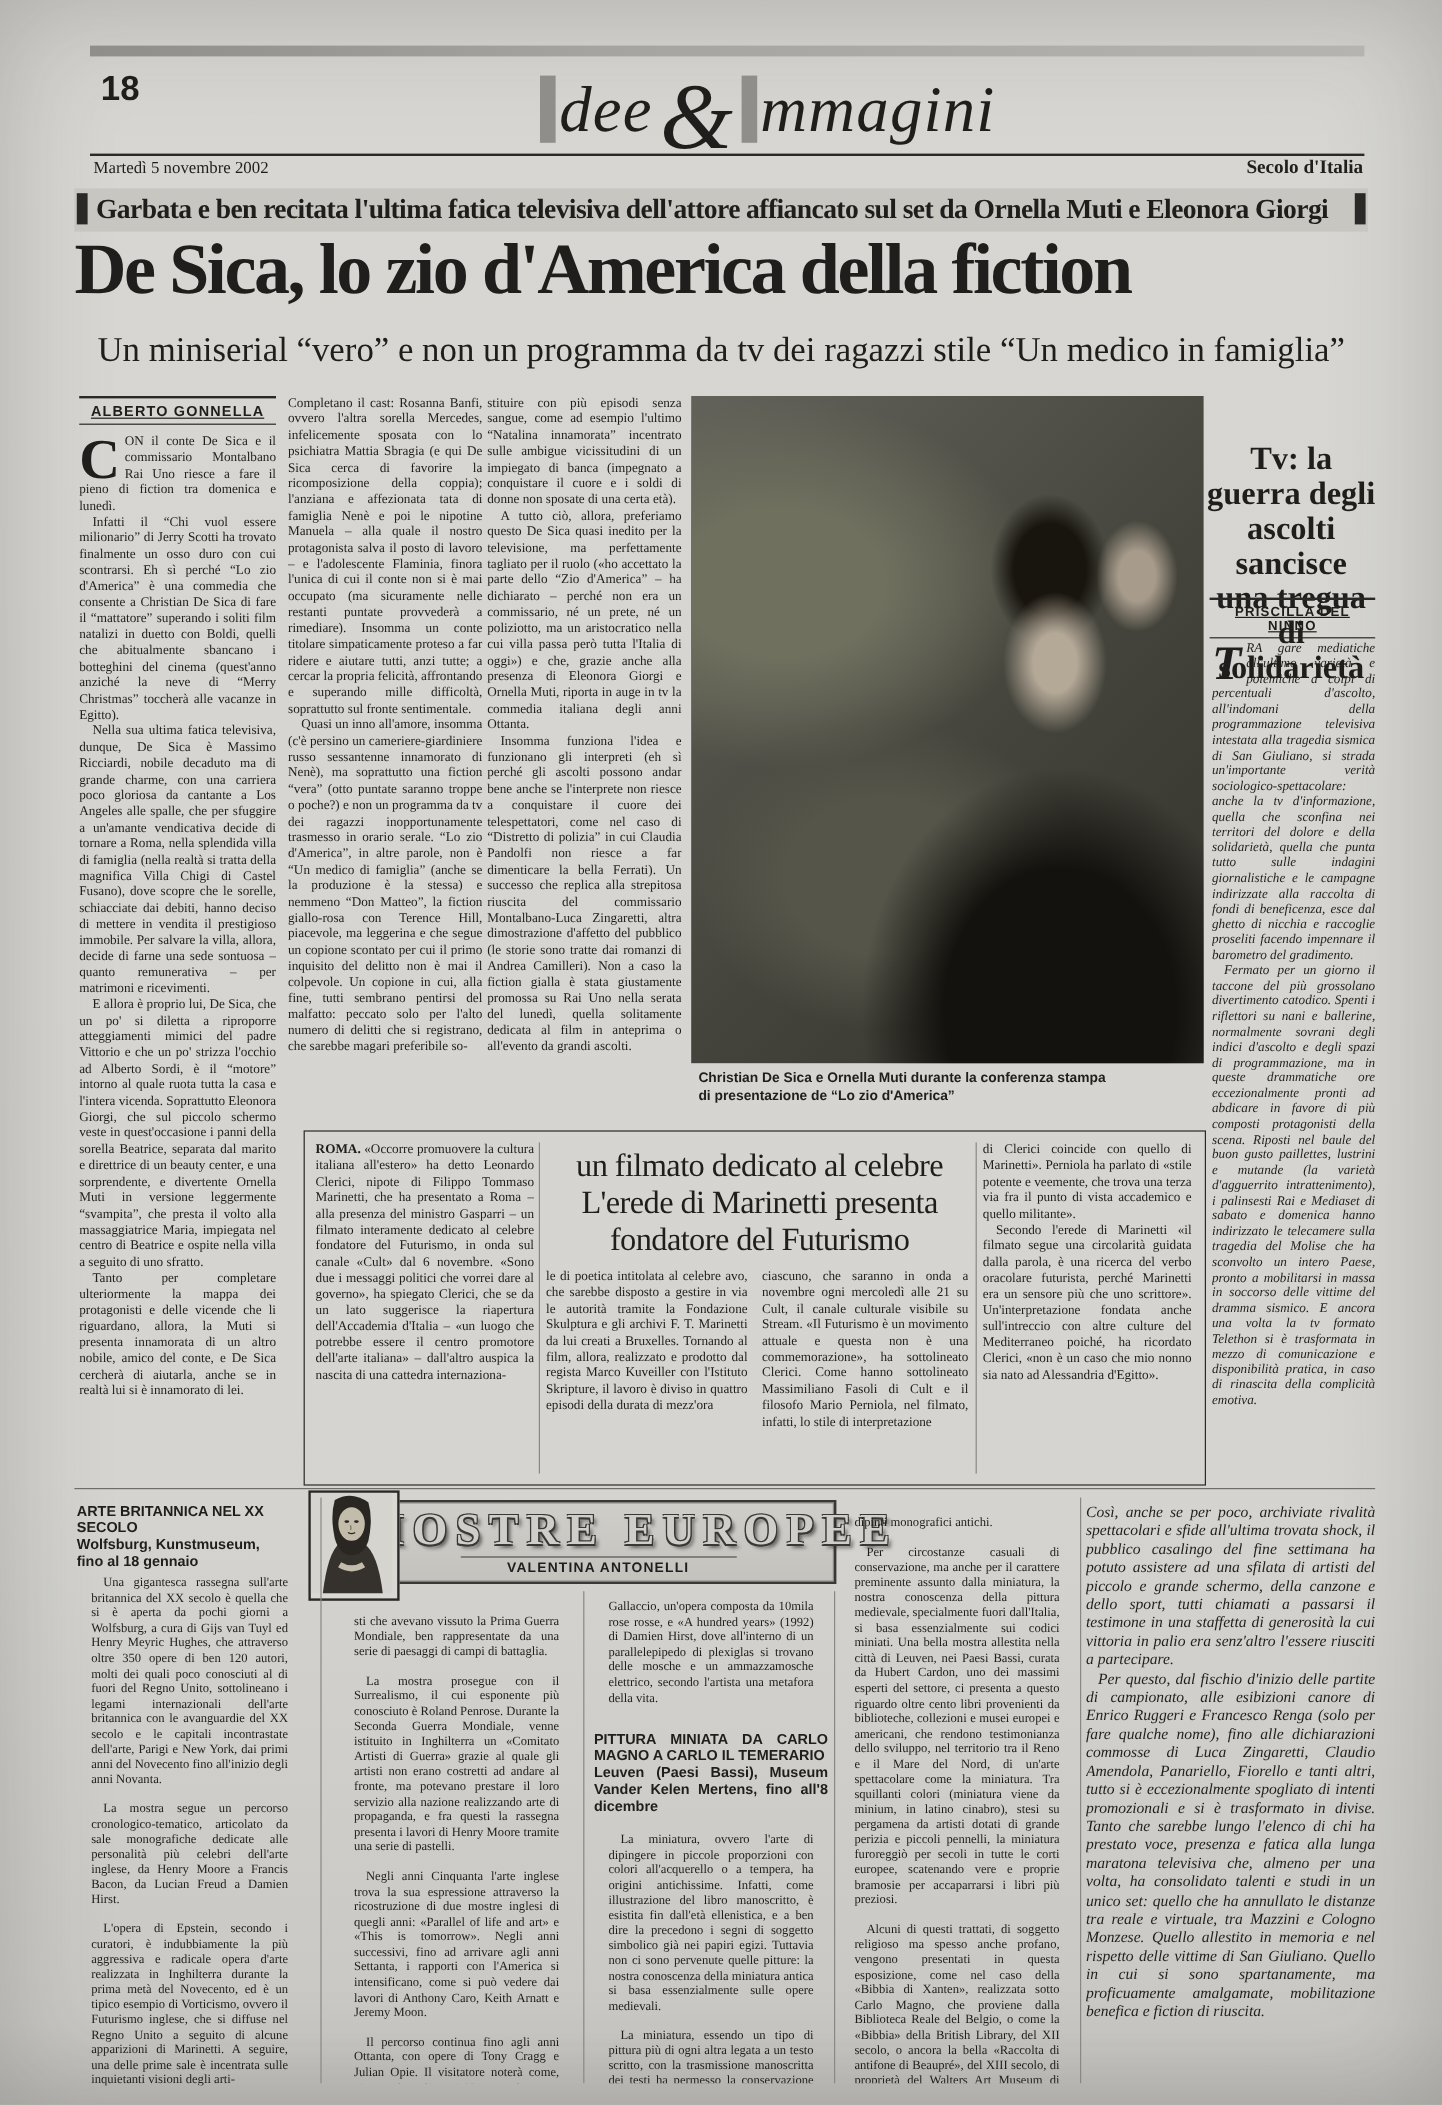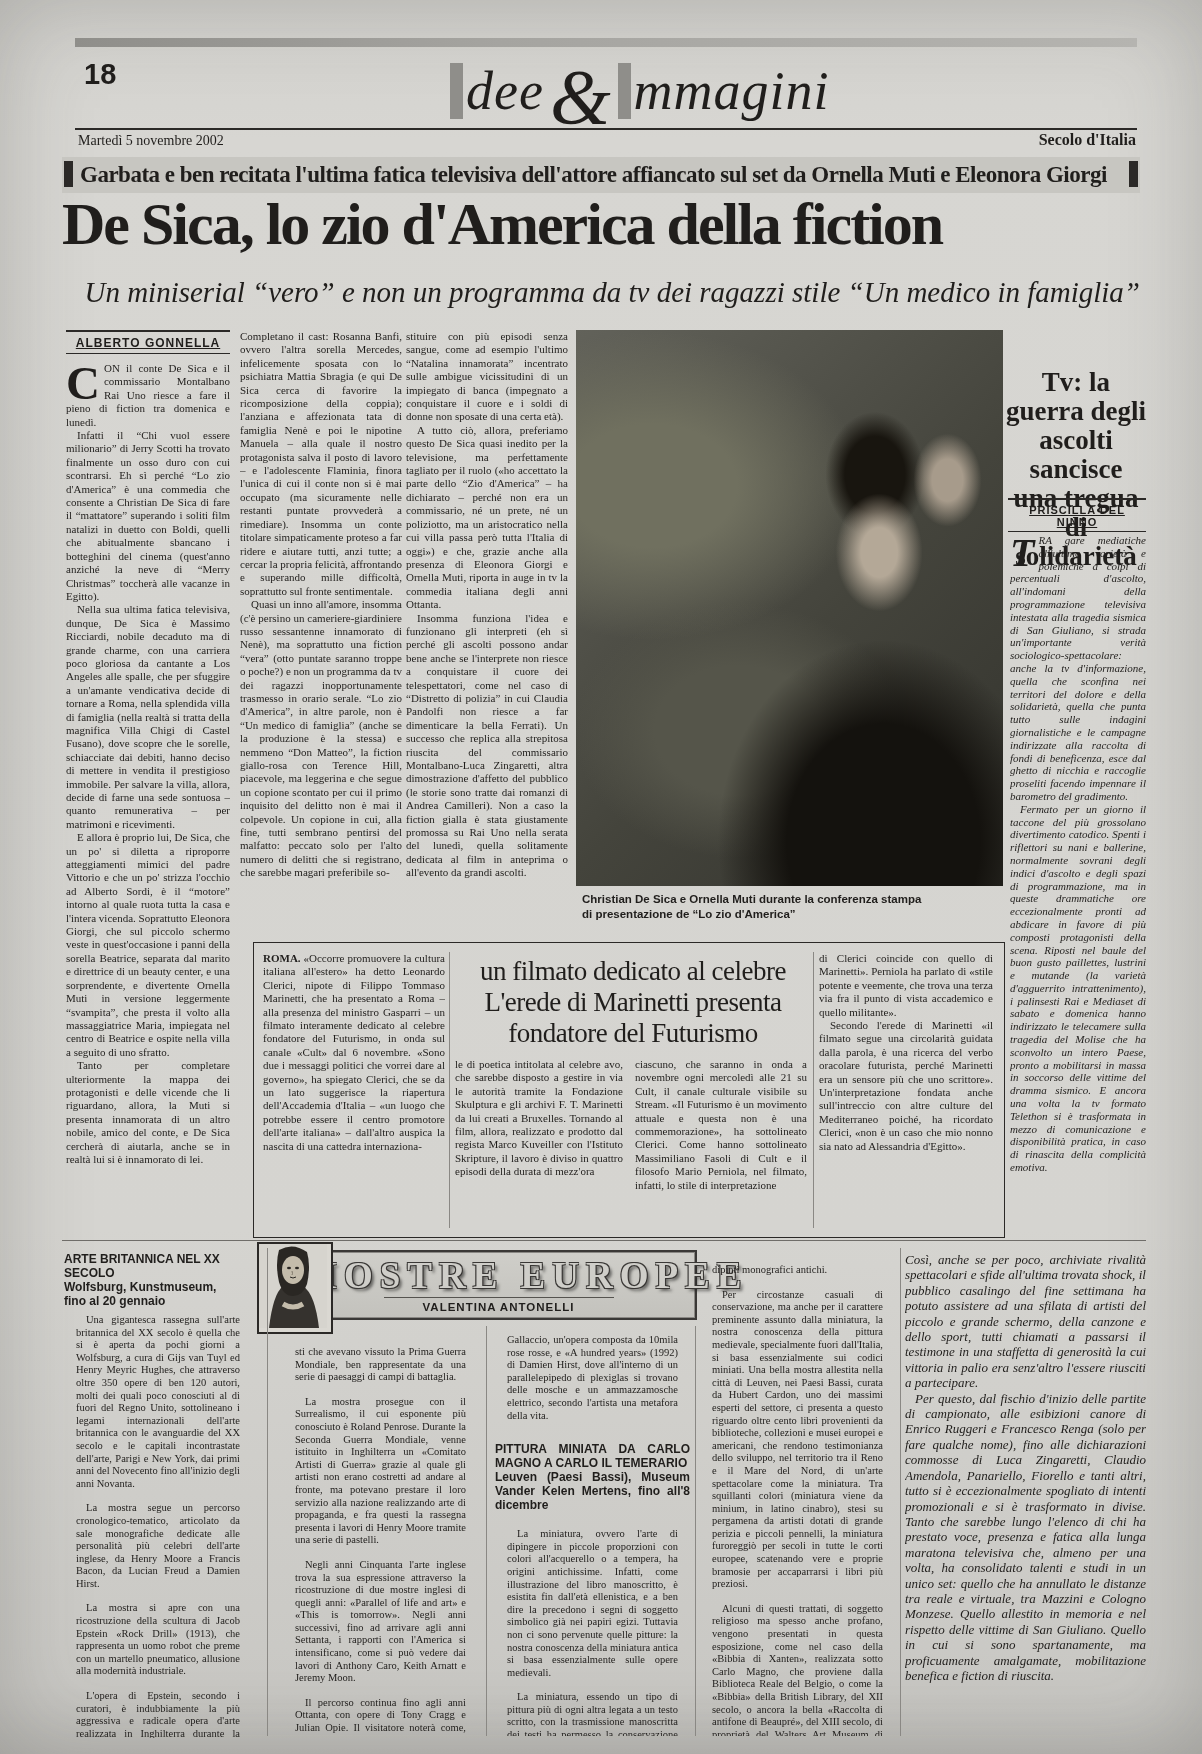--- a/index.html
+++ b/index.html
@@ -15,21 +15,21 @@
   .section-title{font-style:italic;font-size:54px;letter-spacing:1px;white-space:nowrap;}
   .ibar{display:inline-block;width:13px;height:56px;background:#8f8e8a;margin-right:3px;vertical-align:-10px;}
   .amp{font-size:78px;font-style:italic;vertical-align:-14px;padding:0 6px;}
   .dateline{font-size:14px;}
   .masthead{font-weight:bold;font-size:16px;}
   
   .kicker-band{background:#c7c6c1;}
   .kicker{font-weight:bold;font-size:23px;letter-spacing:-.5px;white-space:nowrap;}
   .kmark{position:absolute;width:9px;height:26px;background:#2b2927;top:4px;}
   .headline{font-weight:bold;font-size:60px;letter-spacing:-2px;white-space:nowrap;}
-  .subhead{font-style:italic;font-size:29px;text-align:right;white-space:nowrap;}
+  .subhead{font-size:29px;text-align:center;white-space:nowrap;}
   
   .byline{font-family:"Liberation Sans",sans-serif;font-weight:bold;font-size:12px;letter-spacing:1px;
           text-align:center;padding:4px 0 3px 0;border-top:2px solid #2b2927;border-bottom:1px solid #2b2927;text-decoration:underline;}
   
   .col{font-size:11px;line-height:13.4px;text-align:justify;overflow:hidden;}
   .col p{margin:0;text-indent:11px;}
   .col p.first{text-indent:0;}
   .dropcap{float:left;font-size:47px;line-height:38px;padding:2px 4px 0 0;font-weight:bold;}
   
   .photo{background:
@@ -144,26 +144,25 @@
     <p>Secondo l'erede di Marinetti «il filmato segue una circolarità guidata dalla parola, è una ricerca del verbo oracolare futurista, perché Marinetti era un sensore più che uno scrittore». Un'interpretazione fondata anche sull'intreccio con altre culture del Mediterraneo poiché, ha ricordato Clerici, «non è un caso che mio nonno sia nato ad Alessandria d'Egitto».</p>
   </div>
   <div class="vrule" style="left:449px;top:952px;height:276px;"></div>
   <div class="vrule" style="left:813px;top:952px;height:276px;"></div>
 
   <div class="rule" style="left:62px;top:1240px;width:1084px;height:1px;background:#6f6d69;"></div>
 
   <div class="abs" style="left:64px;top:1252px;width:188px;">
     <div class="bh-title">ARTE BRITANNICA NEL XX SECOLO</div>
     <div class="bh-title">Wolfsburg, Kunstmuseum,</div>
-    <div class="bh-title">fino al 20 gennaio</div>
+    <div class="bh-title">fino al 18 gennaio</div>
   </div>
   <div class="abs bcol" style="left:64px;top:1302px;width:188px;height:436px;">
     <p class="first" style="text-indent:10px;">Una gigantesca rassegna sull'arte britannica del XX secolo è quella che si è aperta da pochi giorni a Wolfsburg, a cura di Gijs van Tuyl ed Henry Meyric Hughes, che attraverso oltre 350 opere di ben 120 autori, molti dei quali poco conosciuti al di fuori del Regno Unito, sottolineano i legami internazionali dell'arte britannica con le avanguardie del XX secolo e le capitali incontrastate dell'arte, Parigi e New York, dai primi anni del Novecento fino all'inizio degli anni Novanta.</p>
     <p>La mostra segue un percorso cronologico-tematico, articolato da sale monografiche dedicate alle personalità più celebri dell'arte inglese, da Henry Moore a Francis Bacon, da Lucian Freud a Damien Hirst.</p>
-    <p>La mostra si apre con una ricostruzione della scultura di Jacob Epstein «Rock Drill» (1913), che rappresenta un uomo robot che preme con un martello pneumatico, allusione alla modernità industriale.</p>
     <p>L'opera di Epstein, secondo i curatori, è indubbiamente la più aggressiva e radicale opera d'arte realizzata in Inghilterra durante la prima metà del Novecento, ed è un tipico esempio di Vorticismo, ovvero il Futurismo inglese, che si diffuse nel Regno Unito a seguito di alcune apparizioni di Marinetti. A seguire, una delle prime sale è incentrata sulle inquietanti visioni degli arti-</p>
   </div>
 
   <div class="abs banner" style="left:300px;top:1250px;width:393px;height:66px;">
     <div class="banner-title" style="margin-top:2px;">MOSTRE EUROPEE</div>
     <div class="banner-byline">VALENTINA ANTONELLI</div>
   </div>
   <div class="abs monaframe" style="left:257px;top:1242px;width:72px;height:88px;">
     <svg width="68" height="84" viewBox="0 0 68 84">
       <rect x="0" y="0" width="68" height="84" fill="#d6d4ce"></rect>

